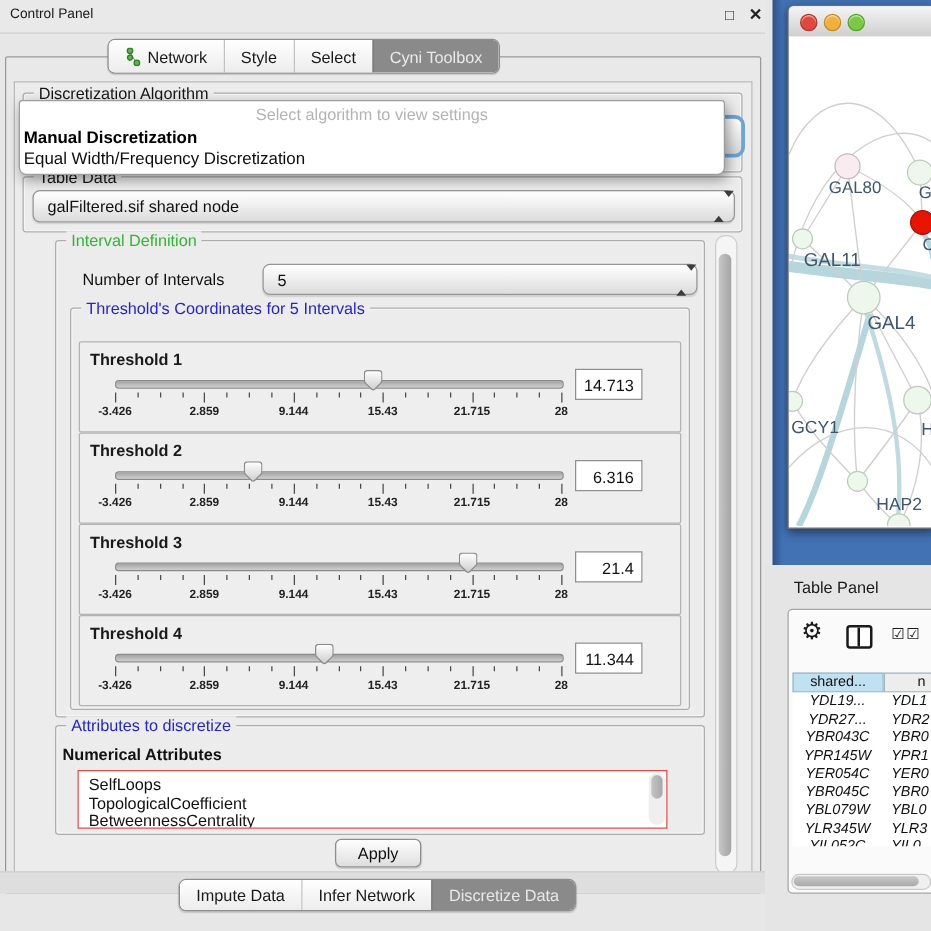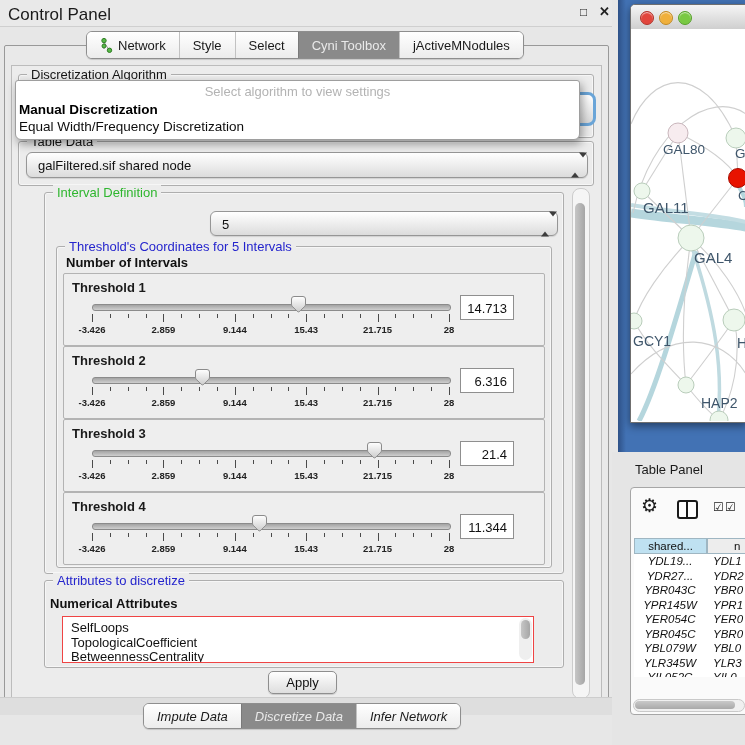--- a/index.html
+++ b/index.html
@@ -2,32 +2,32 @@
 <html><head>
 <meta charset="utf-8">
 <style>
   html,body{margin:0;padding:0;}
   body{width:745px;height:745px;position:relative;background:#e7e7e7;
        font-family:"Liberation Sans",sans-serif;overflow:hidden;color:#111;}
   .abs{position:absolute;}
 
   
   #titlebar{left:0;top:0;width:612px;height:26px;background:#e9e9e9;border-bottom:1px solid #cfcfcf;}
-  #titlebar .ttl{position:absolute;left:8px;top:5px;font-size:17px;color:#1a1a1a;}
+  #titlebar .ttl{position:absolute;left:8px;top:5px;font-size:11px;color:#1a1a1a;}
   #float-btn{position:absolute;left:580px;top:5px;font-size:12px;color:#222;}
   #close-btn{position:absolute;left:599px;top:4px;font-size:13px;font-weight:700;color:#222;}
 
   .segbar{position:absolute;display:flex;background:#fdfdfd;border:1px solid #8e8e8e;border-radius:6px;overflow:hidden;z-index:20;
           box-shadow:0 1px 1px rgba(0,0,0,.15);}
   .segbar .seg{display:flex;align-items:center;gap:5px;padding:0 13px;font-size:13px;color:#1a1a1a;
                border-left:1px solid #c2c2c2;background:linear-gradient(#ffffff,#ececec);white-space:nowrap;}
   .segbar .seg:first-child{border-left:none;}
   .segbar .seg.sel{background:#8a8a8a;color:#e9e9e9;border-left-color:#7a7a7a;}
   #top-tabbar{left:86px;top:31px;height:26px;}
-  #bottom-tabbar{left:143px;top:703px;height:24px;font-style:italic;}
+  #bottom-tabbar{left:143px;top:703px;height:24px;}
 
   #main-panel{left:4px;top:45px;width:603px;height:668px;border:1px solid #999;border-radius:2px;background:#e9e9e9;}
   #inner-panel{left:11px;top:65px;width:589px;height:634px;border:1px solid #bcbcbc;background:#ececec;}
 
   .group{position:absolute;border:1px solid #aeaeae;border-radius:3px;box-shadow:inset 0 0 0 1px rgba(255,255,255,.55);}
   .group-title{position:absolute;top:-8px;left:8px;background:#ececec;padding:0 4px;font-size:13px;line-height:15px;}
   .t-black{color:#161616;}
   .t-green{color:#2fb62f;}
   .t-blue{color:#2525cd;}
 
@@ -135,23 +135,20 @@
     </div>
     <div class="seg">
       <span>Style</span>
     </div>
     <div class="seg">
       <span>Select</span>
     </div>
     <div class="seg sel">
       <span>Cyni Toolbox</span>
     </div>
-    <div class="seg">
-      <span>jActiveMNodules</span>
-    </div>
   </div>
 
 <div class="group" style="left:18px;top:74px;width:574px;height:62px;">
   <span class="group-title t-black">Discretization Algorithm</span>
 </div>
 <div class="abs" id="focus-ring"></div>
 
 <div class="abs" id="algo-popup">
   <div class="ph">Select algorithm to view settings</div>
   <div class="opt1">Manual Discretization</div>
@@ -162,21 +159,21 @@
   <span class="group-title t-black">Table Data</span>
 </div>
 <div class="combo" style="left:26px;top:152px;width:560px;height:24px;">
   <span class="cval">galFiltered.sif shared node</span>
   <span class="spin"><span class="up"></span><span class="dn"></span></span>
 </div>
 
 <div class="group" style="left:44px;top:192px;width:518px;height:380px;">
   <span class="group-title t-green">Interval Definition</span>
 </div>
-<span class="abs" style="left:66px;top:216px;font-size:13px;font-weight:700;margin-top:39px;">Number of Intervals</span>
+<span class="abs" style="left:66px;top:216px;font-size:13px;font-weight:400;">Number of Intervals</span>
 <div class="combo" style="left:210px;top:211px;width:346px;height:23px;">
   <span class="cval">5</span>
   <span class="spin"><span class="up"></span><span class="dn"></span></span>
 </div>
 
 <div class="group" id="thr-group" style="left:56px;top:246px;width:494px;height:320px;">
   <span class="group-title t-blue">Threshold's Coordinates for 5 Intervals</span>
 <div class="thr-panel" style="top: 26px;">
       <div class="thr-label">Threshold 1</div>
       <div class="thr-track"></div>
@@ -375,25 +372,25 @@
 <div class="vtrack" style="left:572px;top:188px;width:16px;height:509px;">
   <div class="vthumb" style="top:14px;height:482px;"></div>
 </div>
 
 <div class="abs" id="bottom-band"></div>
 <div class="abs" id="apply-btn">Apply</div>
 <div class="segbar" id="bottom-tabbar">
     <div class="seg">
       <span>Impute Data</span>
     </div>
+    <div class="seg">
+      <span>Infer Network</span>
+    </div>
     <div class="seg sel">
       <span>Discretize Data</span>
-    </div>
-    <div class="seg">
-      <span>Infer Network</span>
     </div>
   </div>
 
 <div class="abs" id="blue-frame"></div>
 <div class="abs" id="mac-window">
   <div id="mac-titlebar">
     <span class="tl" id="tl-red"></span>
     <span class="tl" id="tl-yellow"></span>
     <span class="tl" id="tl-green"></span>
   </div>

